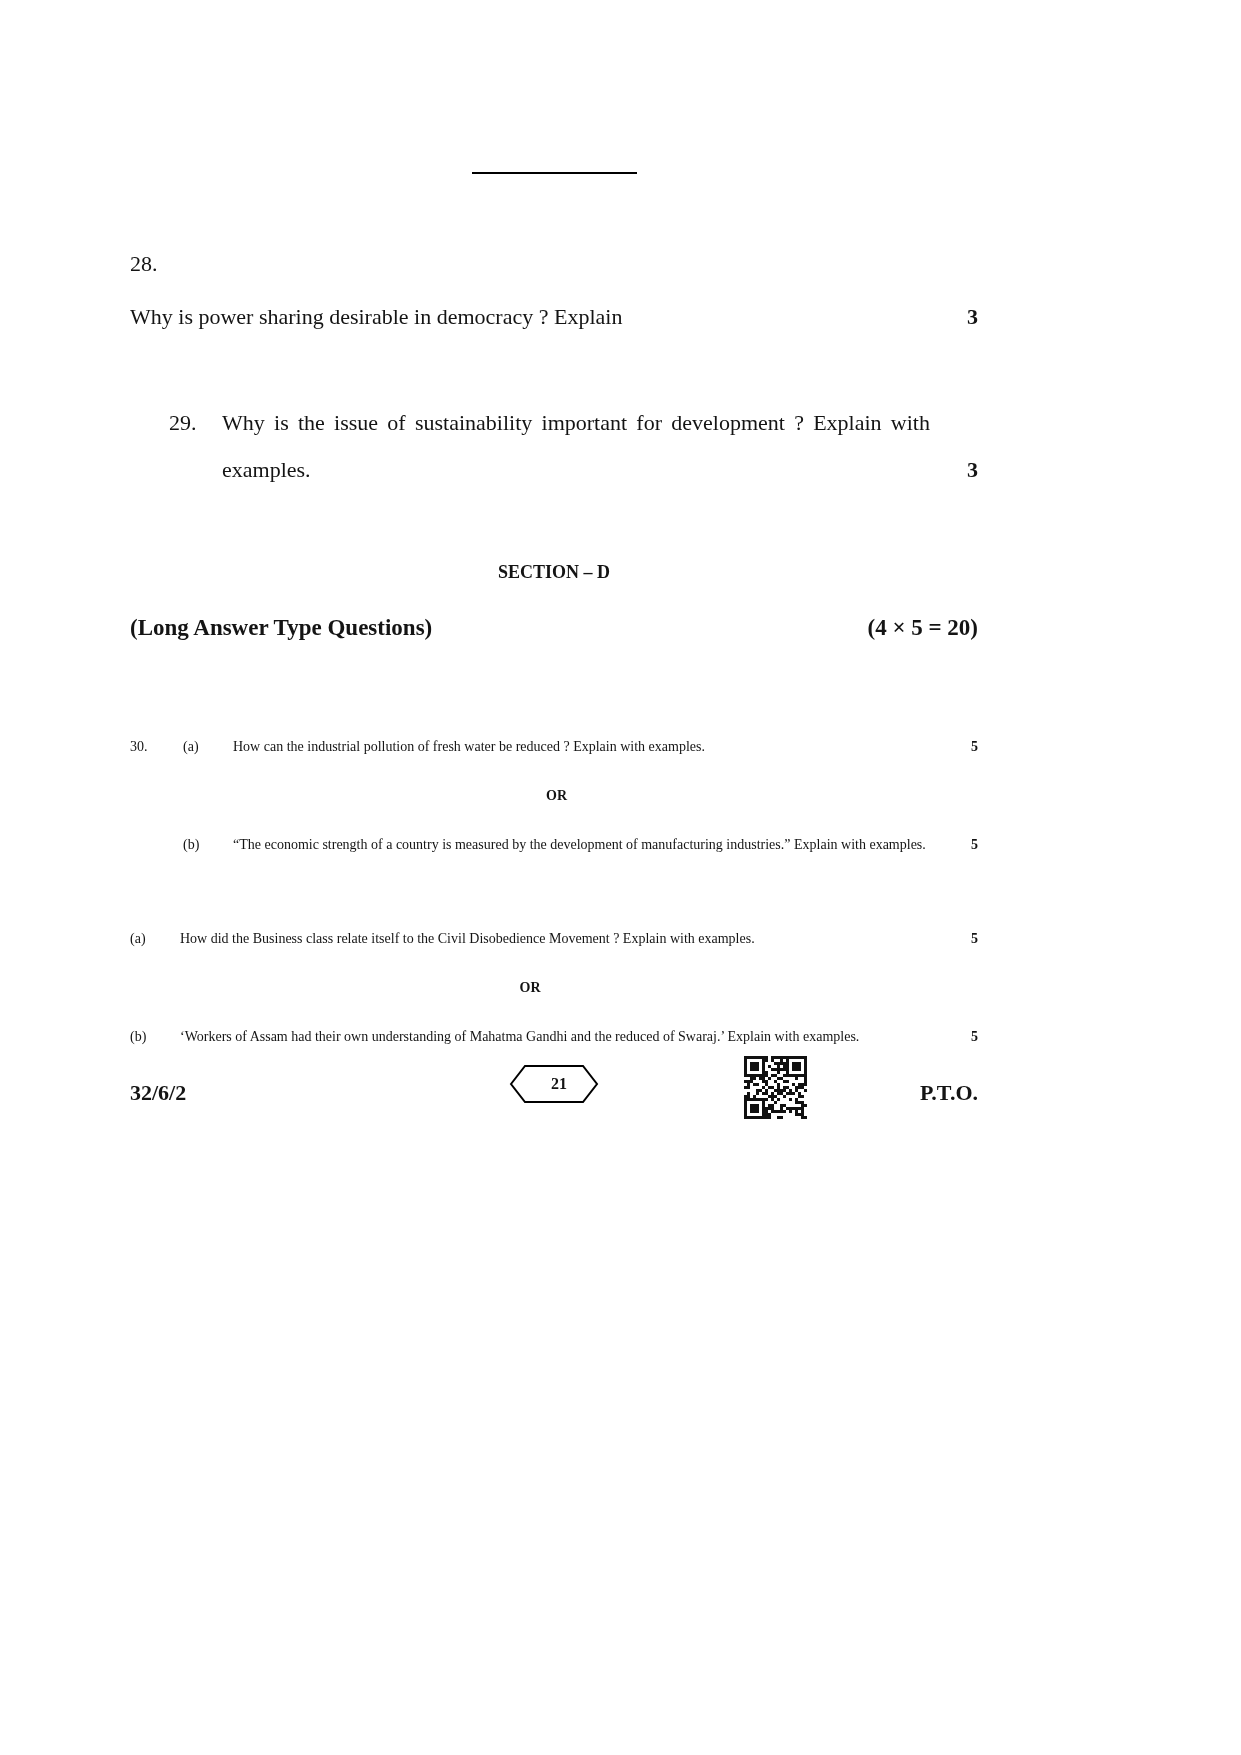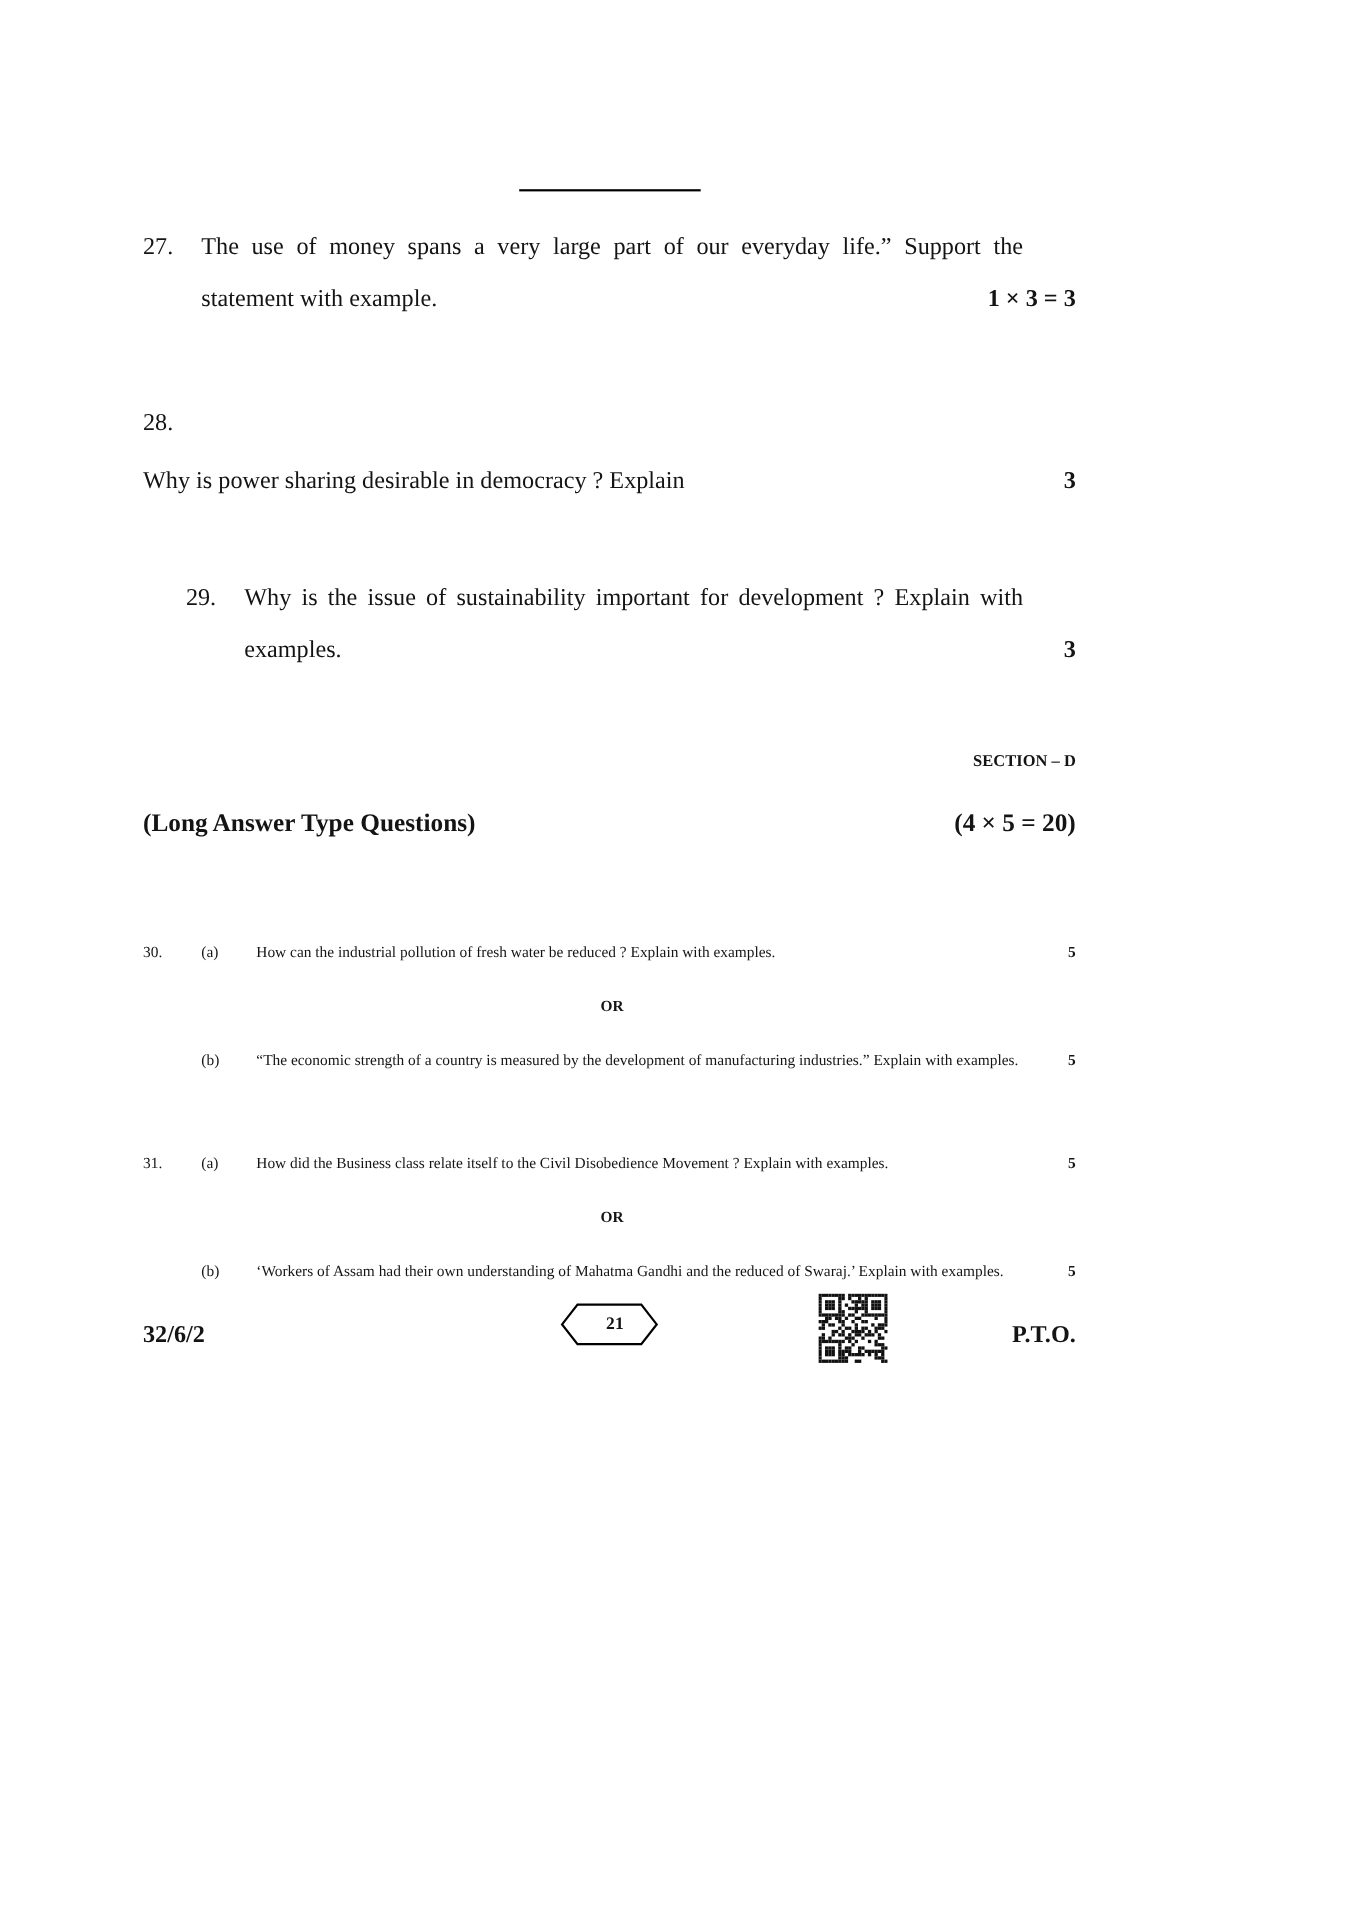--- a/index.html
+++ b/index.html
@@ -26,23 +26,23 @@
     position:absolute; right:0; bottom:0;
     font-weight:bold; line-height:47px; white-space:nowrap;
   }
 
   .q27 { margin-top:26px; }
   .q28 { margin-top:66px;flex-direction:column; }
   .q29 { margin-top:59px;margin-left:39px; }
 
   .section-title {
     margin-top:64px;
-    text-align:right;
+    text-align:center;
     font-weight:bold;
-    font-size:15px;
+    font-size:18px;
     line-height:30px;
   }
   .section-sub {
     margin-top:26px;
     position:relative;
     text-align:left;
     font-weight:bold;
     font-size:23px;
     line-height:30px;
   }
@@ -80,25 +80,20 @@
   .qr { position:absolute; left:614px; top:-8px; width:63px; height:63px; }
   .fpto { position:absolute; right:0; top:16px; }
 </style>
 </head>
 <body>
 
 <div class="page">
 
   <div class="rule"></div>
 
-  <div class="q q27">
-    <span class="qnum">27.</span>
-    <div class="qtext">The use of money spans a very large part of our everyday life.” Support the statement with example.</div>
-    <span class="qmarks">1 × 3 = 3</span>
-  </div>
 
   <div class="q q28">
     <span class="qnum">28.</span>
     <div class="qtext">Why is power sharing desirable in democracy ? Explain</div>
     <span class="qmarks">3</span>
   </div>
 
   <div class="q q29">
     <span class="qnum">29.</span>
     <div class="qtext">Why is the issue of sustainability important for development ? Explain with examples.</div>
@@ -122,21 +117,20 @@
       <div class="or">OR</div>
       <div class="part">
         <span class="plabel">(b)</span>
         <div class="qtext">“The economic strength of a country is measured by the development of manufacturing industries.” Explain with examples.</div>
         <span class="qmarks">5</span>
       </div>
     </div>
   </div>
 
   <div class="qlong q31">
-    <span class="qnum">31.</span>
     <div class="qbody">
       <div class="part">
         <span class="plabel">(a)</span>
         <div class="qtext">How did the Business class relate itself to the Civil Disobedience Movement ? Explain with examples.</div>
         <span class="qmarks">5</span>
       </div>
       <div class="or">OR</div>
       <div class="part">
         <span class="plabel">(b)</span>
         <div class="qtext">‘Workers of Assam had their own understanding of Mahatma Gandhi and the reduced of Swaraj.’ Explain with examples.</div>

